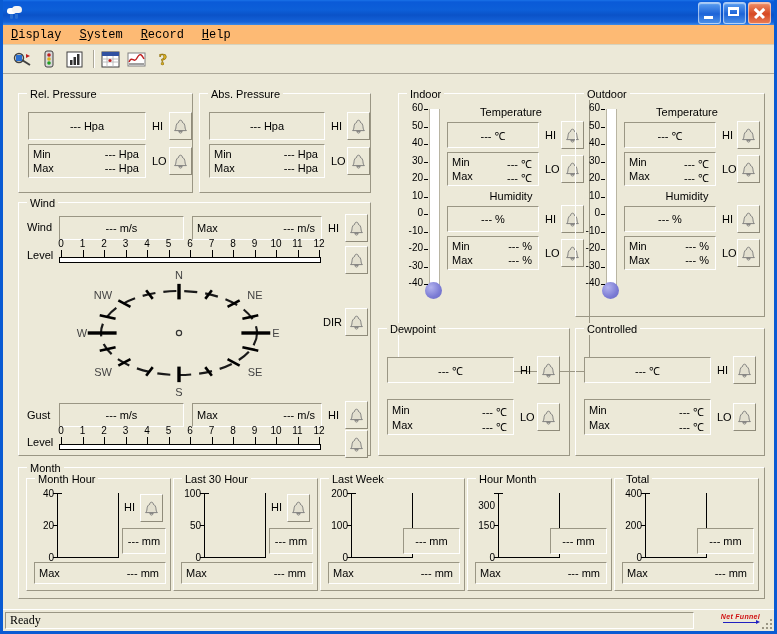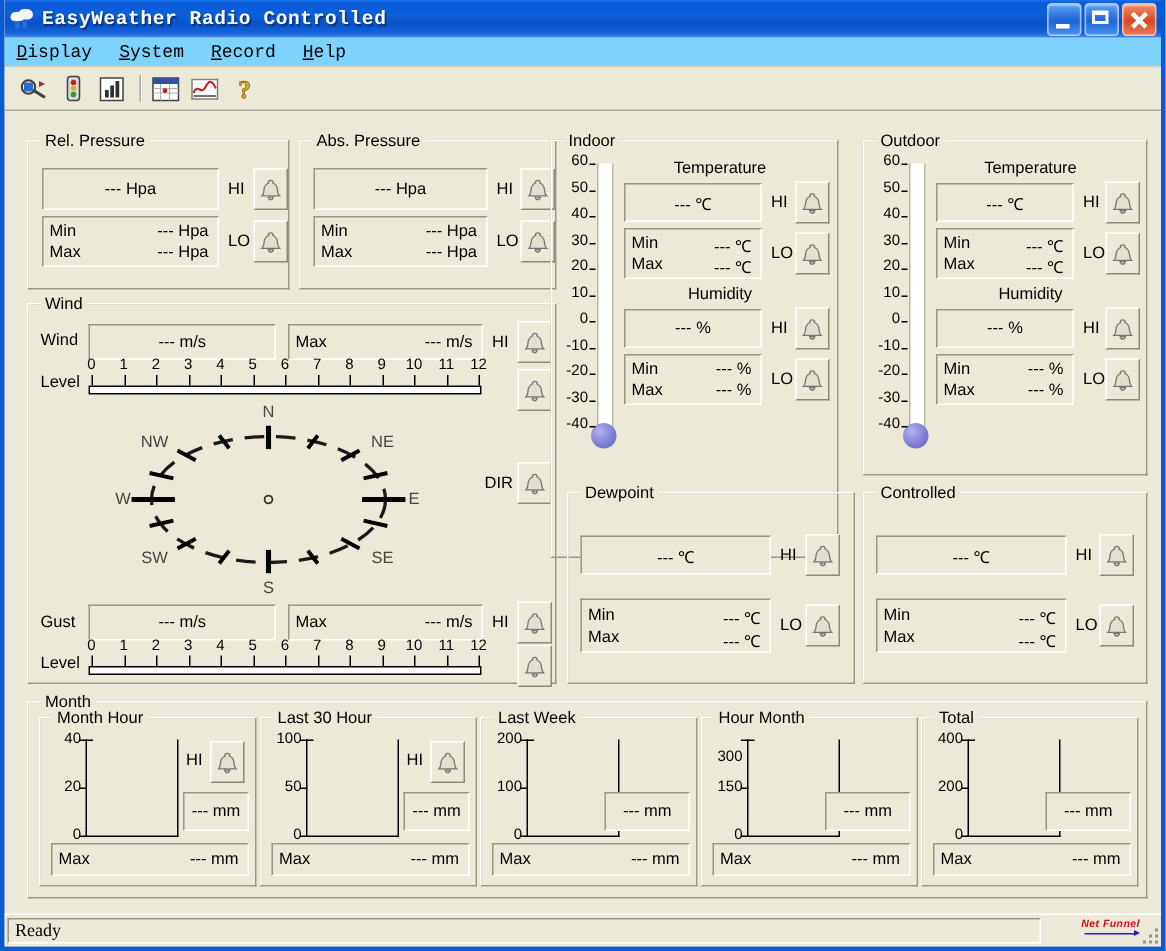--- a/index.html
+++ b/index.html
@@ -97,21 +97,21 @@
   .win-btn.close .x1, .win-btn.close .x2 {
     position: absolute; left: 4px; top: 9px;
     width: 13px; height: 2.5px; background: #fff;
   }
   .win-btn.close .x1 { transform: rotate(45deg); }
   .win-btn.close .x2 { transform: rotate(-45deg); }
 
   
   .menubar {
     height: 19px;
-    background: #7dd3fc;
+    background: #fdba74;
     display: flex; align-items: center;
     padding-left: 8px;
     border-bottom: 1px solid #d6d2bd;
   }
   .menu-item {
     font-family: "Liberation Mono", monospace;
     font-size: 12px;
     color: #000;
     margin-right: 18px;
     cursor: default;
@@ -352,21 +352,20 @@
 
 <div class="app">
 
   <div class="titlebar">
     <div class="title-icon">
       <div class="cloud1"></div>
         <div class="cloud2"></div>
       <div class="drop"></div>
         <div class="drop2"></div>
     </div>
-    <div class="title-text">EasyWeather Radio Controlled</div>
     <div class="win-btns">
       <div class="win-btn min"></div>
       <div class="win-btn max"></div>
       <div class="win-btn close">
         <div class="x1"></div>
           <div class="x2"></div>
       </div>
     </div>
   </div>
 
@@ -614,21 +613,21 @@
         <div class="rnum" style="left: 217px;">10</div>
         <div class="rtick" style="left: 217px;"></div>
         <div class="rnum" style="left: 238.5px;">11</div>
         <div class="rtick" style="left: 238.5px;"></div>
         <div class="rnum" style="left: 260px;">12</div>
         <div class="rtick" style="left: 260px;"></div>
         <div class="rbar" style="width: 262px;"></div>
       </div>
   </div>
 
-  <div class="gb" style="left:364px; top:93px; width:192px; height:279px;padding-left:8px;">
+  <div class="gb" style="left:395px; top:93px; width:192px; height:279px;padding-left:8px;">
     <div class="gb-inner"></div>
     <div class="gb-title">Indoor</div>
     <div class="thermo-tube" style="left:30px; top:15px; height:180px;"></div>
     <div class="thermo-bulb" style="left:26px; top:188px;"></div>
     <div id="indoor-scale"></div>
 
     <div style="position:absolute; left:57px; top:12px; width:110px; text-align:center;">Temperature</div>
     <div class="field" style="left:48px; top:28px; width:92px; height:26px;">
       <div class="ctr">--- ℃</div>
     </div>

